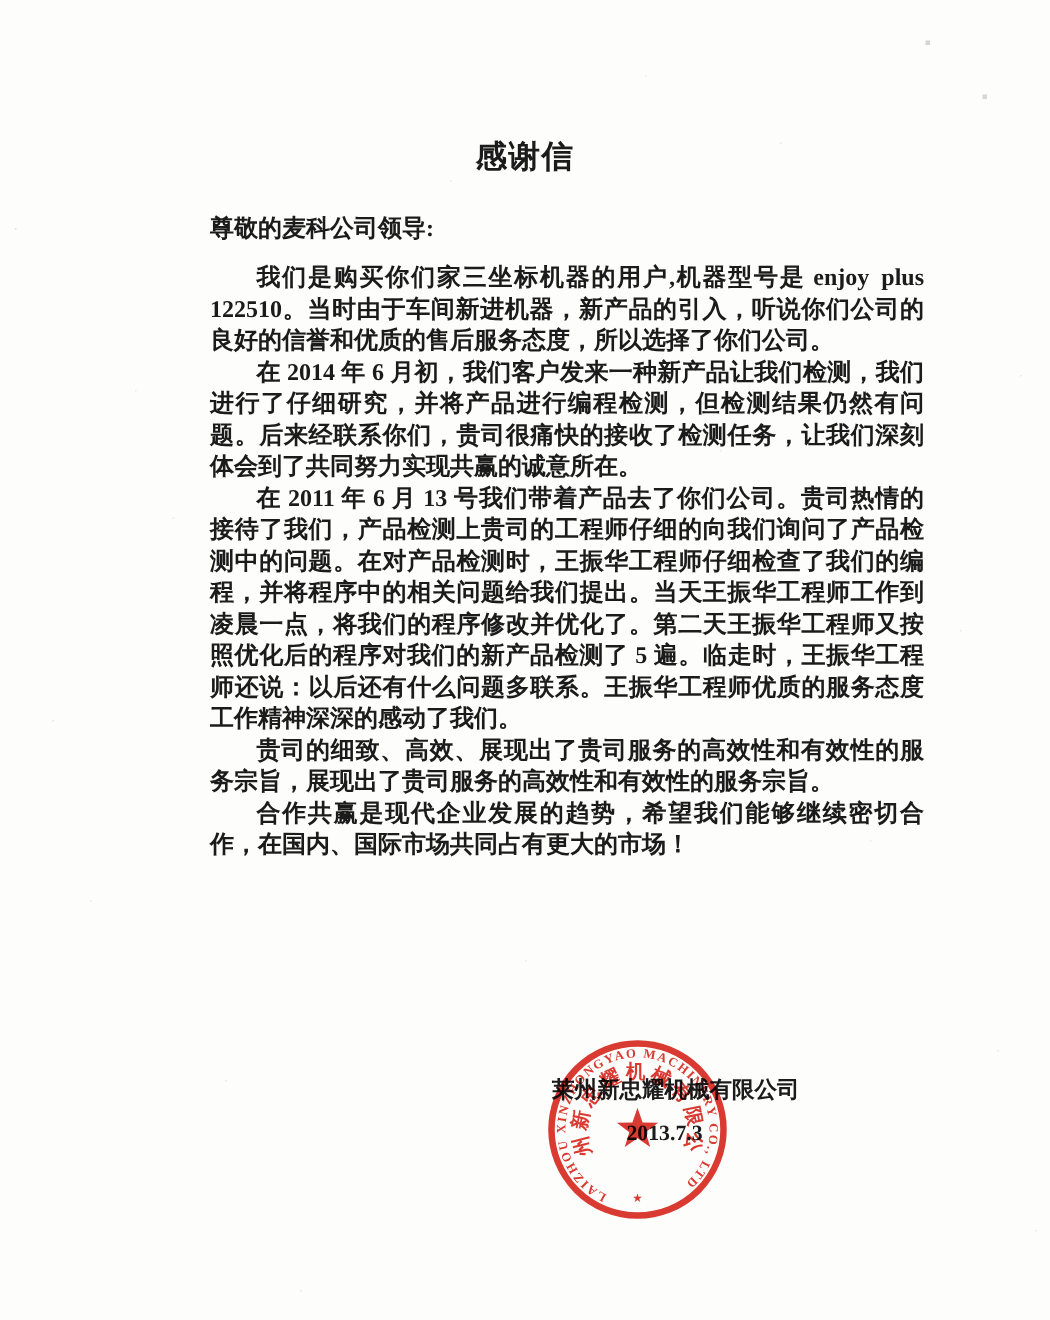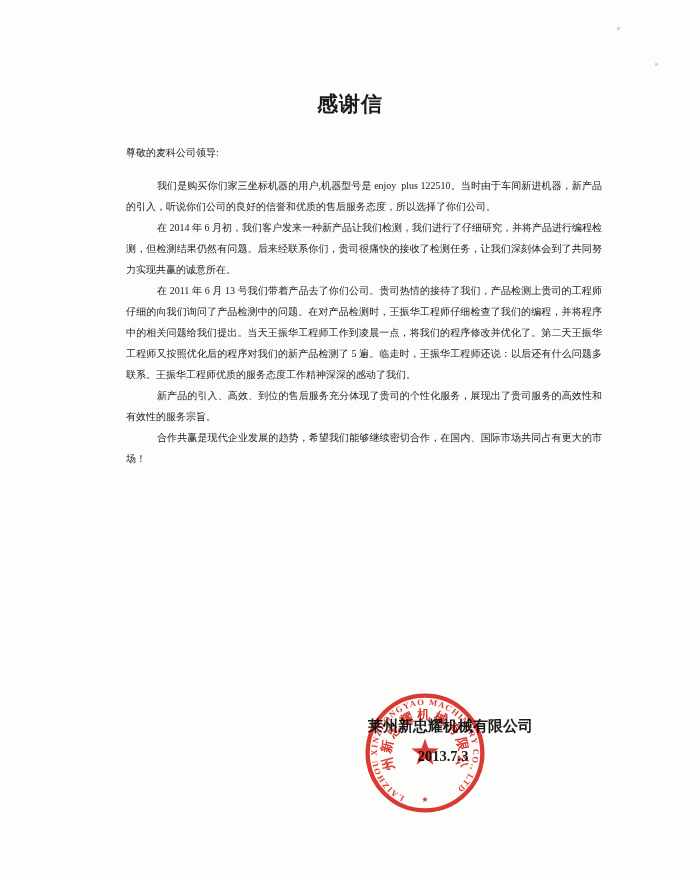--- a/index.html
+++ b/index.html
@@ -40,22 +40,22 @@
       250px 440px 0 0 rgba(140,140,140,.15),
       480px 300px 0 0 rgba(140,140,140,.15),
       90px 260px 0 0 rgba(140,140,140,.15);
   }
   .title{
     position:absolute;top:90px;left:0;right:0;margin:0;
     text-align:center;
     font-size:21px;font-weight:700;letter-spacing:1px;
   }
   .letter-body{
-    position:absolute;left:126px;top:138px;width:476px;
-    font-size:10px;font-weight:400;
+    position:absolute;left:140px;top:138px;width:476px;
+    font-size:16px;font-weight:700;
   }
   .salutation{
     margin:0 0 7px 0;line-height:29.6px;
   }
   .para{
     margin:0;line-height:21px;
     text-align:justify;
     text-indent:31px;
   }
   .company{
@@ -96,21 +96,21 @@
 <div class="scan">
   <div class="noise"></div>
 
   <h1 class="title">感谢信</h1>
 
   <div class="letter-body">
     <p class="salutation">尊敬的麦科公司领导:</p>
     <p class="para">我们是购买你们家三坐标机器的用户,机器型号是 enjoy plus 122510。当时由于车间新进机器，新产品的引入，听说你们公司的良好的信誉和优质的售后服务态度，所以选择了你们公司。</p>
     <p class="para">在 2014 年 6 月初，我们客户发来一种新产品让我们检测，我们进行了仔细研究，并将产品进行编程检测，但检测结果仍然有问题。后来经联系你们，贵司很痛快的接收了检测任务，让我们深刻体会到了共同努力实现共赢的诚意所在。</p>
     <p class="para">在 2011 年 6 月 13 号我们带着产品去了你们公司。贵司热情的接待了我们，产品检测上贵司的工程师仔细的向我们询问了产品检测中的问题。在对产品检测时，王振华工程师仔细检查了我们的编程，并将程序中的相关问题给我们提出。当天王振华工程师工作到凌晨一点，将我们的程序修改并优化了。第二天王振华工程师又按照优化后的程序对我们的新产品检测了 5 遍。临走时，王振华工程师还说：以后还有什么问题多联系。王振华工程师优质的服务态度工作精神深深的感动了我们。</p>
-    <p class="para">新产品的引入、高效、到位的售后服务充分体现了贵司的个性化服务，展现出了贵司服务的高效性和有效性的服务宗旨。</p>
+    <p class="para">贵司的细致、高效、展现出了贵司服务的高效性和有效性的服务宗旨，展现出了贵司服务的高效性和有效性的服务宗旨。</p>
     <p class="para">合作共赢是现代企业发展的趋势，希望我们能够继续密切合作，在国内、国际市场共同占有更大的市场！</p>
   </div>
 
   <div class="company">莱州新忠耀机械有限公司</div>
   <div class="date">2013.7.3</div>
 
   <svg class="stamp" viewBox="0 0 120 120" xmlns="http://www.w3.org/2000/svg">
     <defs>
       <path id="ringPath" d="M 40.3,102.1 A 46.5 46.5 0 1 1 79.7,102.1" fill="none"></path>
       <path id="innerPath" d="M 34.7,81.2 A 33 33 0 1 1 85.3,81.2" fill="none"></path>

